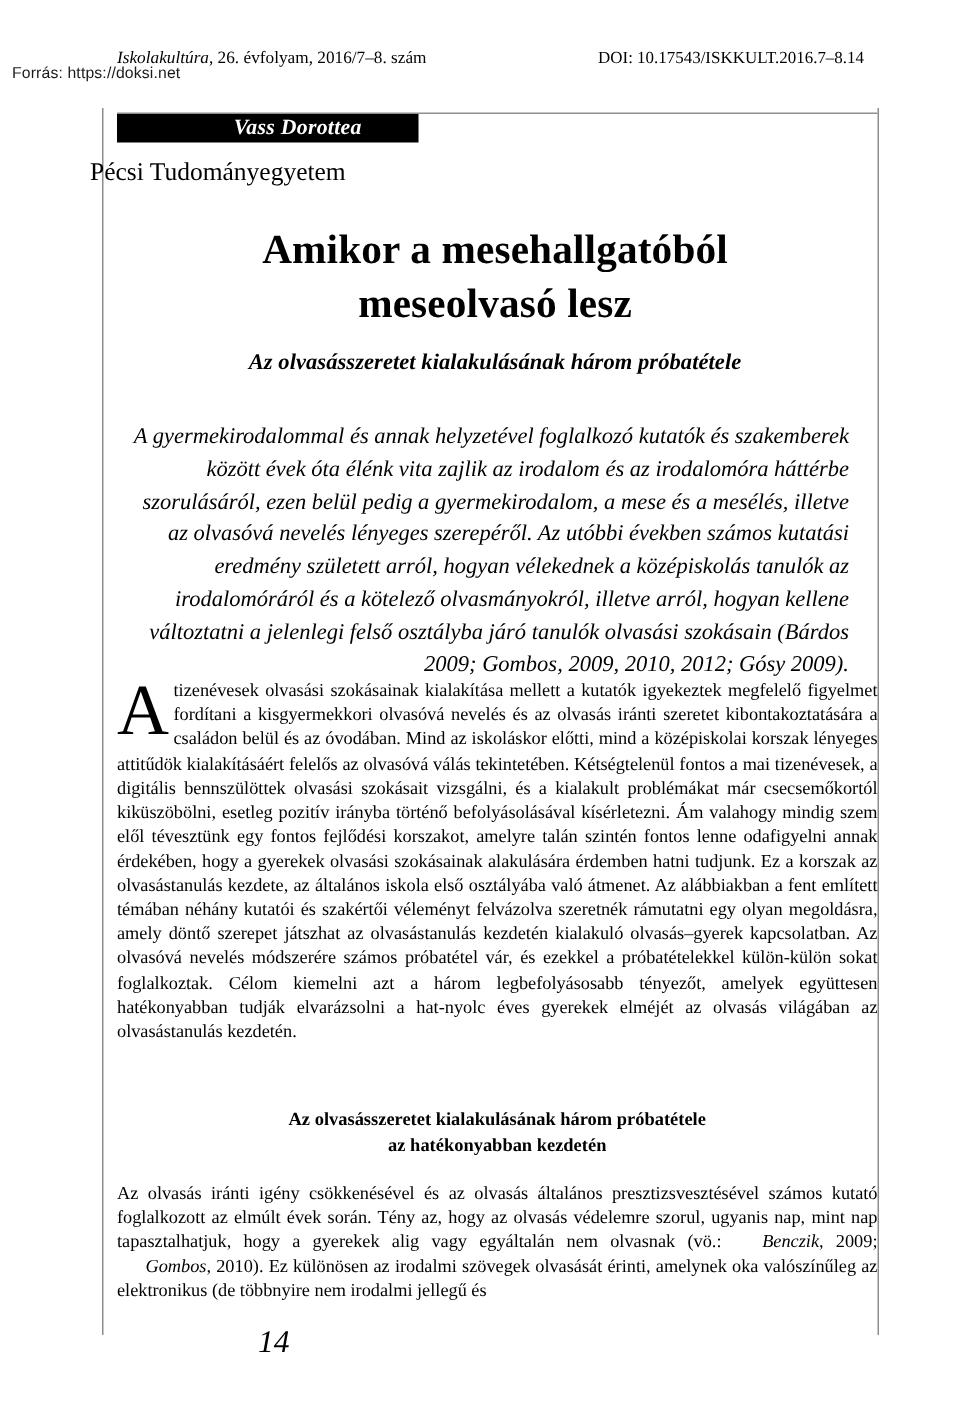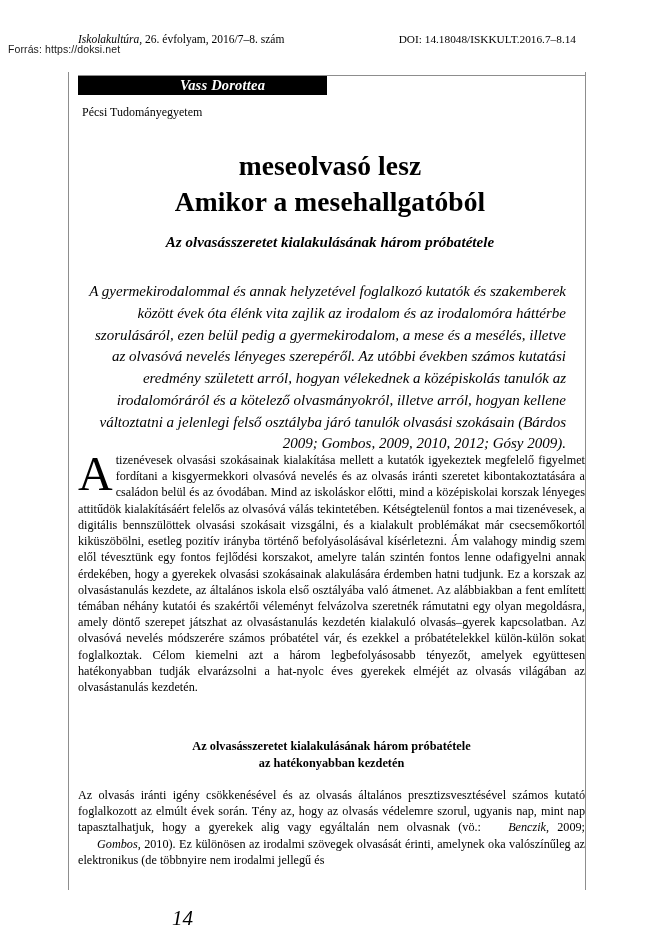--- a/index.html
+++ b/index.html
@@ -72,41 +72,41 @@
     width: 507px;
     height: 1px;
     background: #8d8d8d;
   }
 
   
   .author-banner {
     position: absolute;
     left: 78px;
     top: 76px;
-    width: 249px;
+    width: 201px;
     height: 19px;
     background: #000000;
     display: flex;
     align-items: center;
     justify-content: center;
   }
   .author-banner-name {
     color: #ffffff;
     font-style: italic;
     font-weight: bold;
     font-size: 14.5px;
     letter-spacing: 0.2px;
     padding-left: 40px;
   }
 
   .affiliation {
     position: absolute;
-    left: 82px;
+    left: 60px;
     top: 105px;
-    font-size: 12px;
+    font-size: 17px;
   }
 
   
   .title-block {
     position: absolute;
     left: 85px;
     top: 148px;
     width: 490px;
     text-align: center;
   }
@@ -182,46 +182,45 @@
   }
   .closing-text i { font-style: italic; margin-left: 19px; }
 
   
   .page-number {
     position: absolute;
     left: 172px;
     top: 882px;
     font-size: 21px;
     font-style: italic;
-    margin-top: 24px;
   }
 </style>
 </head>
 <body>
 
 <div class="watermark">Forrás: https://doksi.net</div>
 
 <div class="runhead">
   <div class="runhead-left"><span class="journal">Iskolakultúra</span><span>, 26. évfolyam, 2016/7–8. szám</span></div>
-  <div class="runhead-right">DOI: 14.18048/ISKKULT.2016.7–8.14</div>
+  <div class="runhead-right">DOI: 10.17543/ISKKULT.2016.7–8.14</div>
 </div>
 
 <div class="frame-line-left"></div>
 <div class="frame-line-right"></div>
 <div class="frame-line-top"></div>
 
 <div class="author-banner">
   <span class="author-banner-name">Vass Dorottea</span>
 </div>
 <div class="affiliation">Pécsi Tudományegyetem</div>
 
 <div class="title-block">
   <div class="title-main">
+    <div>Amikor a mesehallgatóból</div>
     <div>meseolvasó lesz</div>
-    <div>Amikor a mesehallgatóból</div>
   </div>
   <div class="title-sub">Az olvasásszeretet kialakulásának három próbatétele</div>
 </div>
 
 <div class="abstract">A gyermekirodalommal és annak helyzetével foglalkozó kutatók és szakemberek között évek óta élénk vita zajlik az irodalom és az irodalomóra háttérbe szorulásáról, ezen belül pedig a gyermekirodalom, a mese és a mesélés, illetve az olvasóvá nevelés lényeges szerepéről. Az utóbbi években számos kutatási eredmény született arról, hogyan vélekednek a középiskolás tanulók az irodalomóráról és a kötelező olvasmányokról, illetve arról, hogyan kellene változtatni a jelenlegi felső osztályba járó tanulók olvasási szokásain (Bárdos 2009; Gombos, 2009, 2010, 2012; Gósy 2009).</div>
 
 <div class="body-text">
   <span class="dropcap">A</span><span>tizenévesek olvasási szokásainak kialakítása mellett a kutatók igyekeztek megfelelő figyelmet fordítani a kisgyermekkori olvasóvá nevelés és az olvasás iránti szeretet kibontakoztatására a családon belül és az óvodában. Mind az iskoláskor előtti, mind a középiskolai korszak lényeges attitűdök kialakításáért felelős az olvasóvá válás tekintetében. Kétségtelenül fontos a mai tizenévesek, a digitális bennszülöttek olvasási szokásait vizsgálni, és a kialakult problémákat már csecsemőkortól kiküszöbölni, esetleg pozitív irányba történő befolyásolásával kísérletezni. Ám valahogy mindig szem elől tévesztünk egy fontos fejlődési korszakot, amelyre talán szintén fontos lenne odafigyelni annak érdekében, hogy a gyerekek olvasási szokásainak alakulására érdemben hatni tudjunk. Ez a korszak az olvasástanulás kezdete, az általános iskola első osztályába való átmenet. Az alábbiakban a fent említett témában néhány kutatói és szakértői véleményt felvázolva szeretnék rámutatni egy olyan megoldásra, amely döntő szerepet játszhat az olvasástanulás kezdetén kialakuló olvasás–gyerek kapcsolatban. Az olvasóvá nevelés módszerére számos próbatétel vár, és ezekkel a próbatételekkel külön-külön sokat foglalkoztak. Célom kiemelni azt a három legbefolyásosabb tényezőt, amelyek együttesen hatékonyabban tudják elvarázsolni a hat-nyolc éves gyerekek elméjét az olvasás világában az olvasástanulás kezdetén.</span>
 </div>
 

